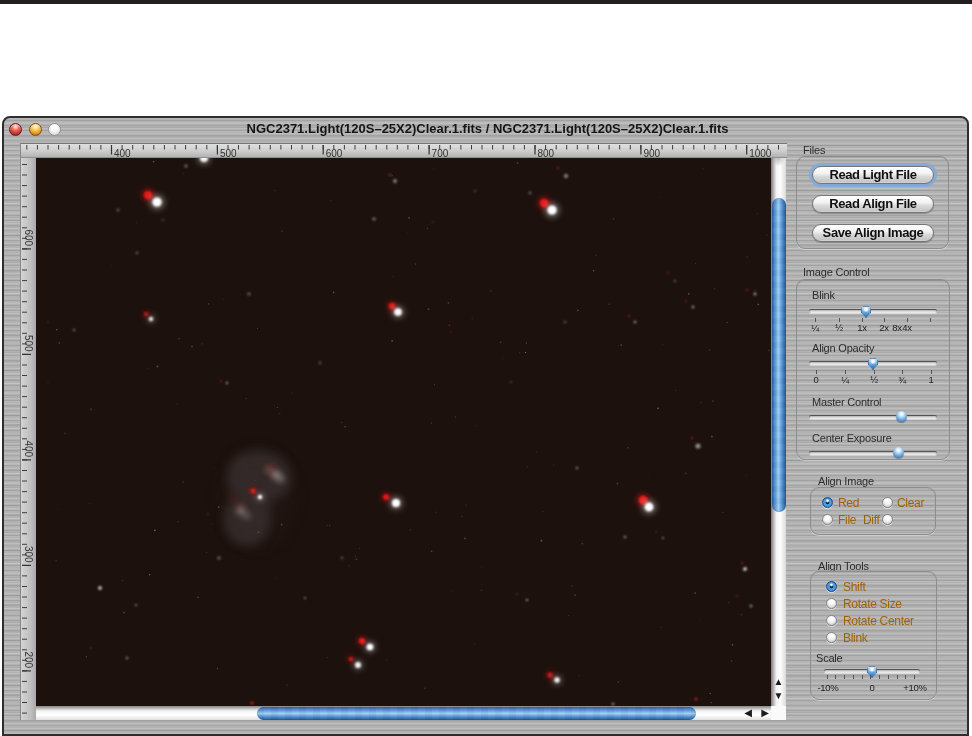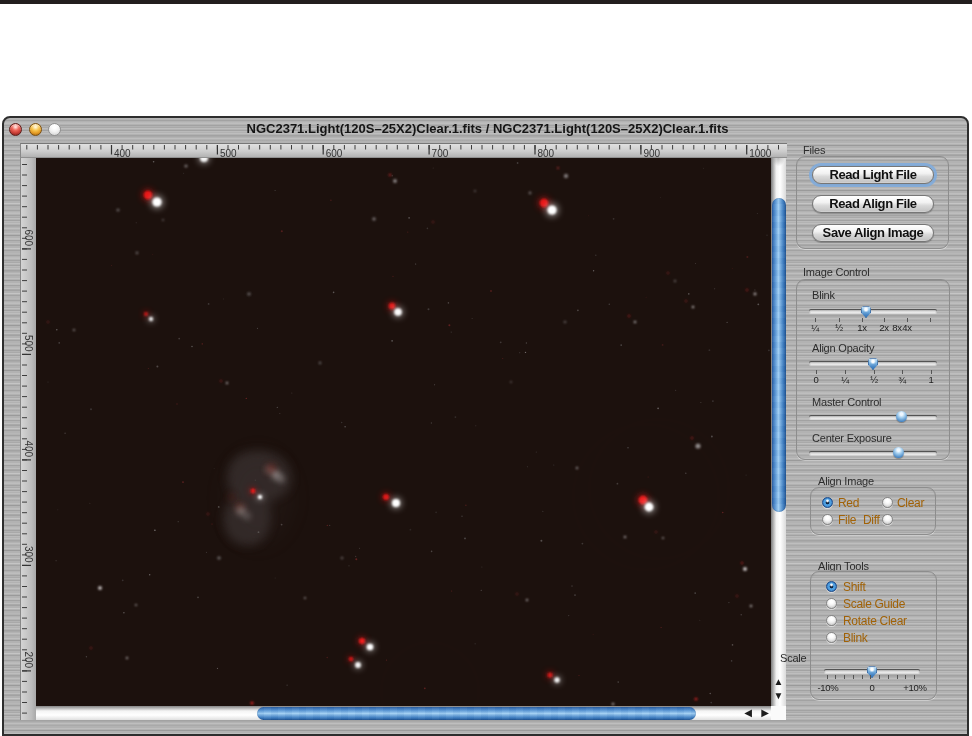--- a/index.html
+++ b/index.html
@@ -550,26 +550,26 @@
 <div class="radio" style="left:822px;top:514px"></div>
 <div class="rlbl" style="left:838px;top:513px">File</div>
 <div class="radio" style="left:882px;top:514px"></div>
 <div class="rlbl" style="left:863px;top:513px">Diff</div>
 
 <div class="lbl" style="left:818px;top:560px">Align Tools</div>
 <div class="gbox" style="left:810px;top:571px;width:127px;height:129px"></div>
 <div class="radio sel" style="left:826px;top:581px"></div>
 <div class="rlbl" style="left:843px;top:580px">Shift</div>
 <div class="radio" style="left:826px;top:598px"></div>
-<div class="rlbl" style="left:843px;top:597px">Scale Guide</div>
+<div class="rlbl" style="left:843px;top:597px">Rotate Size</div>
 <div class="radio" style="left:826px;top:615px"></div>
-<div class="rlbl" style="left:843px;top:614px">Rotate Clear</div>
+<div class="rlbl" style="left:843px;top:614px">Rotate Center</div>
 <div class="radio" style="left:826px;top:632px"></div>
 <div class="rlbl" style="left:843px;top:631px">Blink</div>
-<div class="lbl" style="left:780px;top:652px">Scale</div>
+<div class="lbl" style="left:816px;top:652px">Scale</div>
 <div class="track" style="left:824px;top:669px;width:96px"></div>
 <div class="pent" style="left:867px;top:666px"></div>
 <div class="tick" style="left:826.6px;top:675px;height:4px"></div>
 <div class="tick" style="left:835.3px;top:675px;height:4px"></div>
 <div class="tick" style="left:844.1px;top:675px;height:4px"></div>
 <div class="tick" style="left:852.8px;top:675px;height:4px"></div>
 <div class="tick" style="left:861.6px;top:675px;height:4px"></div>
 <div class="tick" style="left:870.3px;top:675px;height:4px"></div>
 <div class="tick" style="left:879.0px;top:675px;height:4px"></div>
 <div class="tick" style="left:887.8px;top:675px;height:4px"></div>

